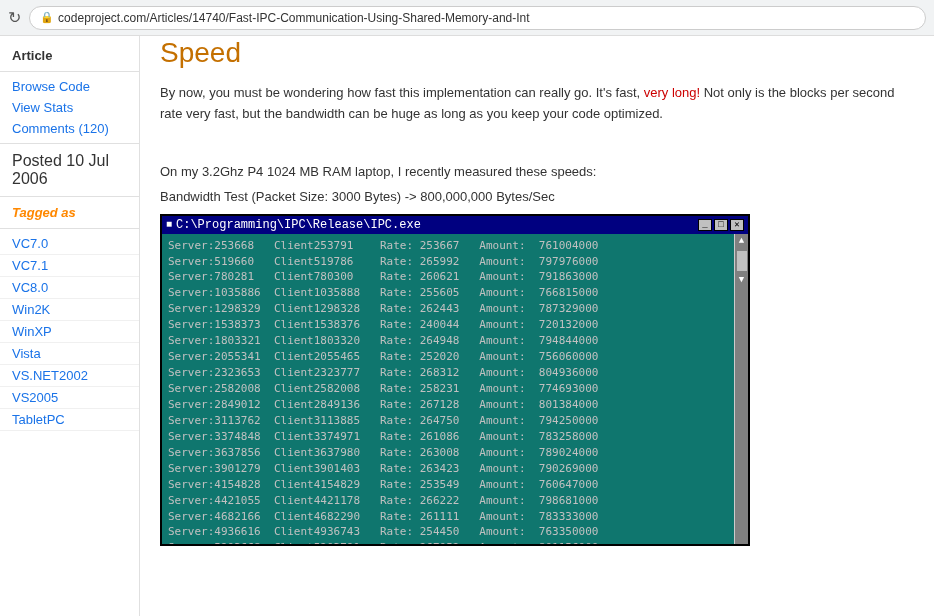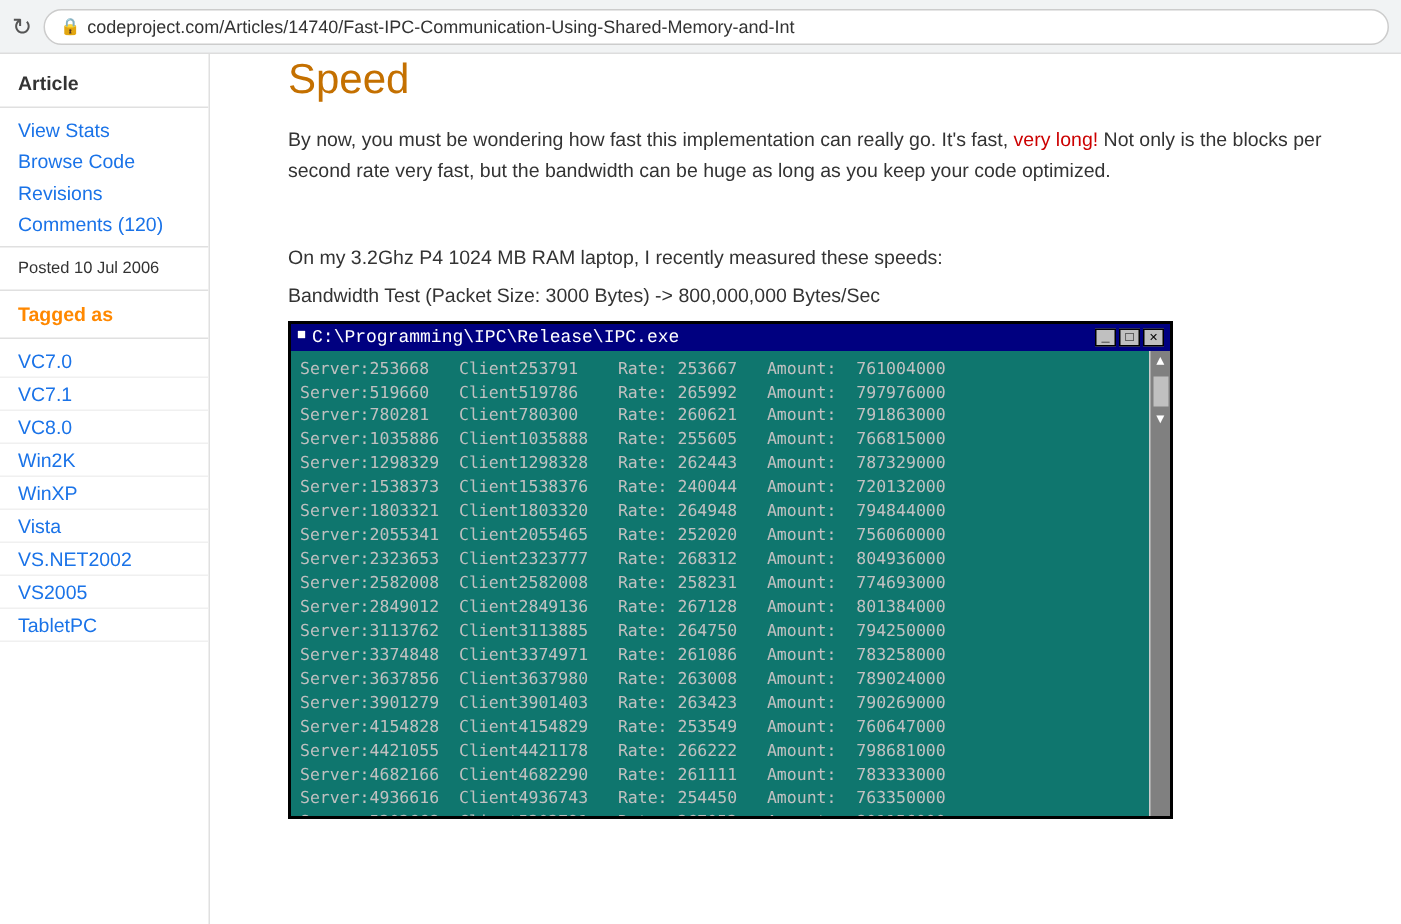--- a/index.html
+++ b/index.html
@@ -9,31 +9,31 @@
       display: flex; align-items: center; background: #f1f3f4; border-bottom: 1px solid #ddd;
       padding: 4px 8px; gap: 8px; height: 36px;
     }
     .browser-bar .refresh-icon { color: #555; font-size: 16px; cursor: pointer; }
     .address-bar {
       flex: 1; display: flex; align-items: center; background: #fff; border: 1px solid #ccc;
       border-radius: 12px; padding: 2px 10px; font-size: 12px; color: #333; height: 24px;
     }
     .address-bar .lock-icon { color: #555; margin-right: 4px; font-size: 11px; }
 
-    .page-body { display: flex; flex: 1; overflow: hidden; gap: 32px; }
+    .page-body { display: flex; flex: 1; overflow: hidden; }
 
     .sidebar {
       width: 140px; min-width: 140px; border-right: 1px solid #e0e0e0;
       padding: 8px 0; overflow-y: auto; background: #fff;
     }
     .sidebar-section-title { font-weight: bold; padding: 4px 12px 4px 12px; font-size: 13px; }
     .sidebar-link { display: block; padding: 3px 12px; color: #1a73e8; text-decoration: none; font-size: 13px; cursor: pointer; }
     .sidebar-divider { border: none; border-top: 1px solid #e0e0e0; margin: 4px 0; }
-    .sidebar-posted { padding: 4px 12px; font-size: 11px; color: #333; }
-    .sidebar-tagged { font-weight: bold; color: #ff8800; padding: 4px 12px; font-size: 13px; }
+    .sidebar-posted { padding: 4px 12px; font-size: 16px; color: #333; }
+    .sidebar-tagged { font-weight: bold; color: #ff8800; padding: 4px 12px; font-size: 13px; font-style: italic; }
     .sidebar-tag { display: block; padding: 3px 12px; color: #1a73e8; font-size: 13px; cursor: pointer; border-bottom: 1px solid #f0f0f0; }
 
     .main-content { flex: 1; padding: 1px 20px; overflow-y: auto; }
 
     .page-heading { font-size: 28px; color: #c47000; font-weight: normal; margin-bottom: 14px; }
 
     .intro-text { font-size: 13px; color: #333; margin-bottom: 12px; line-height: 1.6; }
     .intro-text .highlight { color: #c00; font-weight: normal; }
 
     .measure-text { font-size: 13px; color: #333; margin-bottom: 10px; margin-top: 39px; }
@@ -78,23 +78,22 @@
     <span class="lock-icon">🔒</span>
     <span>codeproject.com/Articles/14740/Fast-IPC-Communication-Using-Shared-Memory-and-Int</span>
   </div>
 </div>
 
 <div class="page-body">
 
   <div class="sidebar">
     <div class="sidebar-section-title">Article</div>
     <hr class="sidebar-divider">
+    <a class="sidebar-link">Browse Code</a>
     <a class="sidebar-link">View Stats</a>
-    <a class="sidebar-link">Browse Code</a>
-    <a class="sidebar-link">Revisions</a>
     <a class="sidebar-link">Comments (120)</a>
     <hr class="sidebar-divider">
     <div class="sidebar-posted">Posted 10 Jul 2006</div>
     <hr class="sidebar-divider">
     <div class="sidebar-tagged">Tagged as</div>
     <hr class="sidebar-divider">
     <a class="sidebar-tag">VC7.0</a>
     <a class="sidebar-tag">VC7.1</a>
     <a class="sidebar-tag">VC8.0</a>
     <a class="sidebar-tag">Win2K</a>

